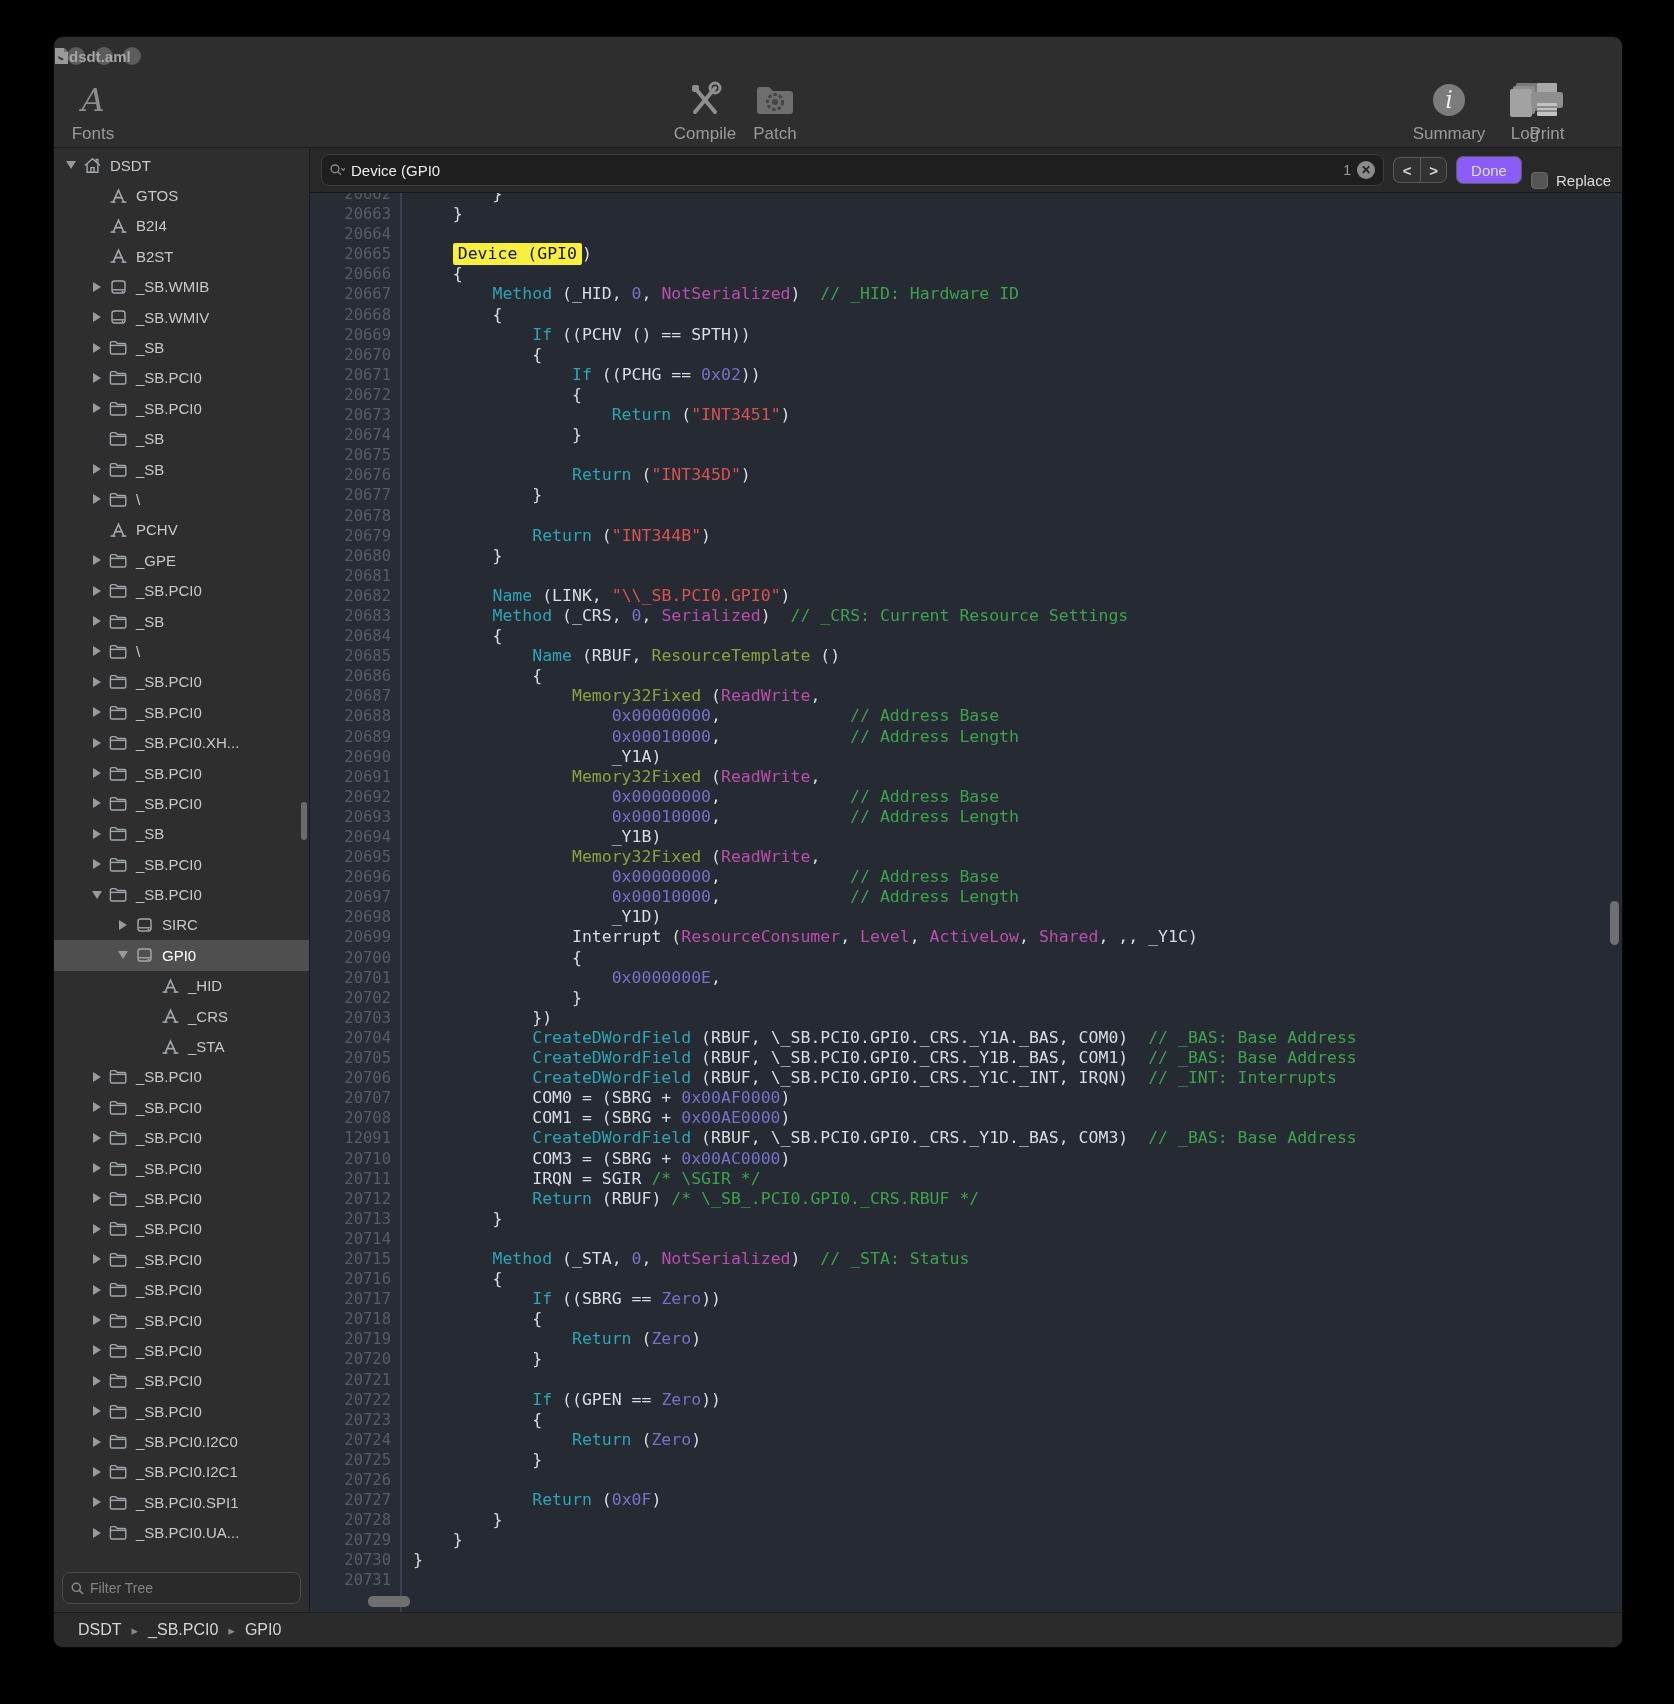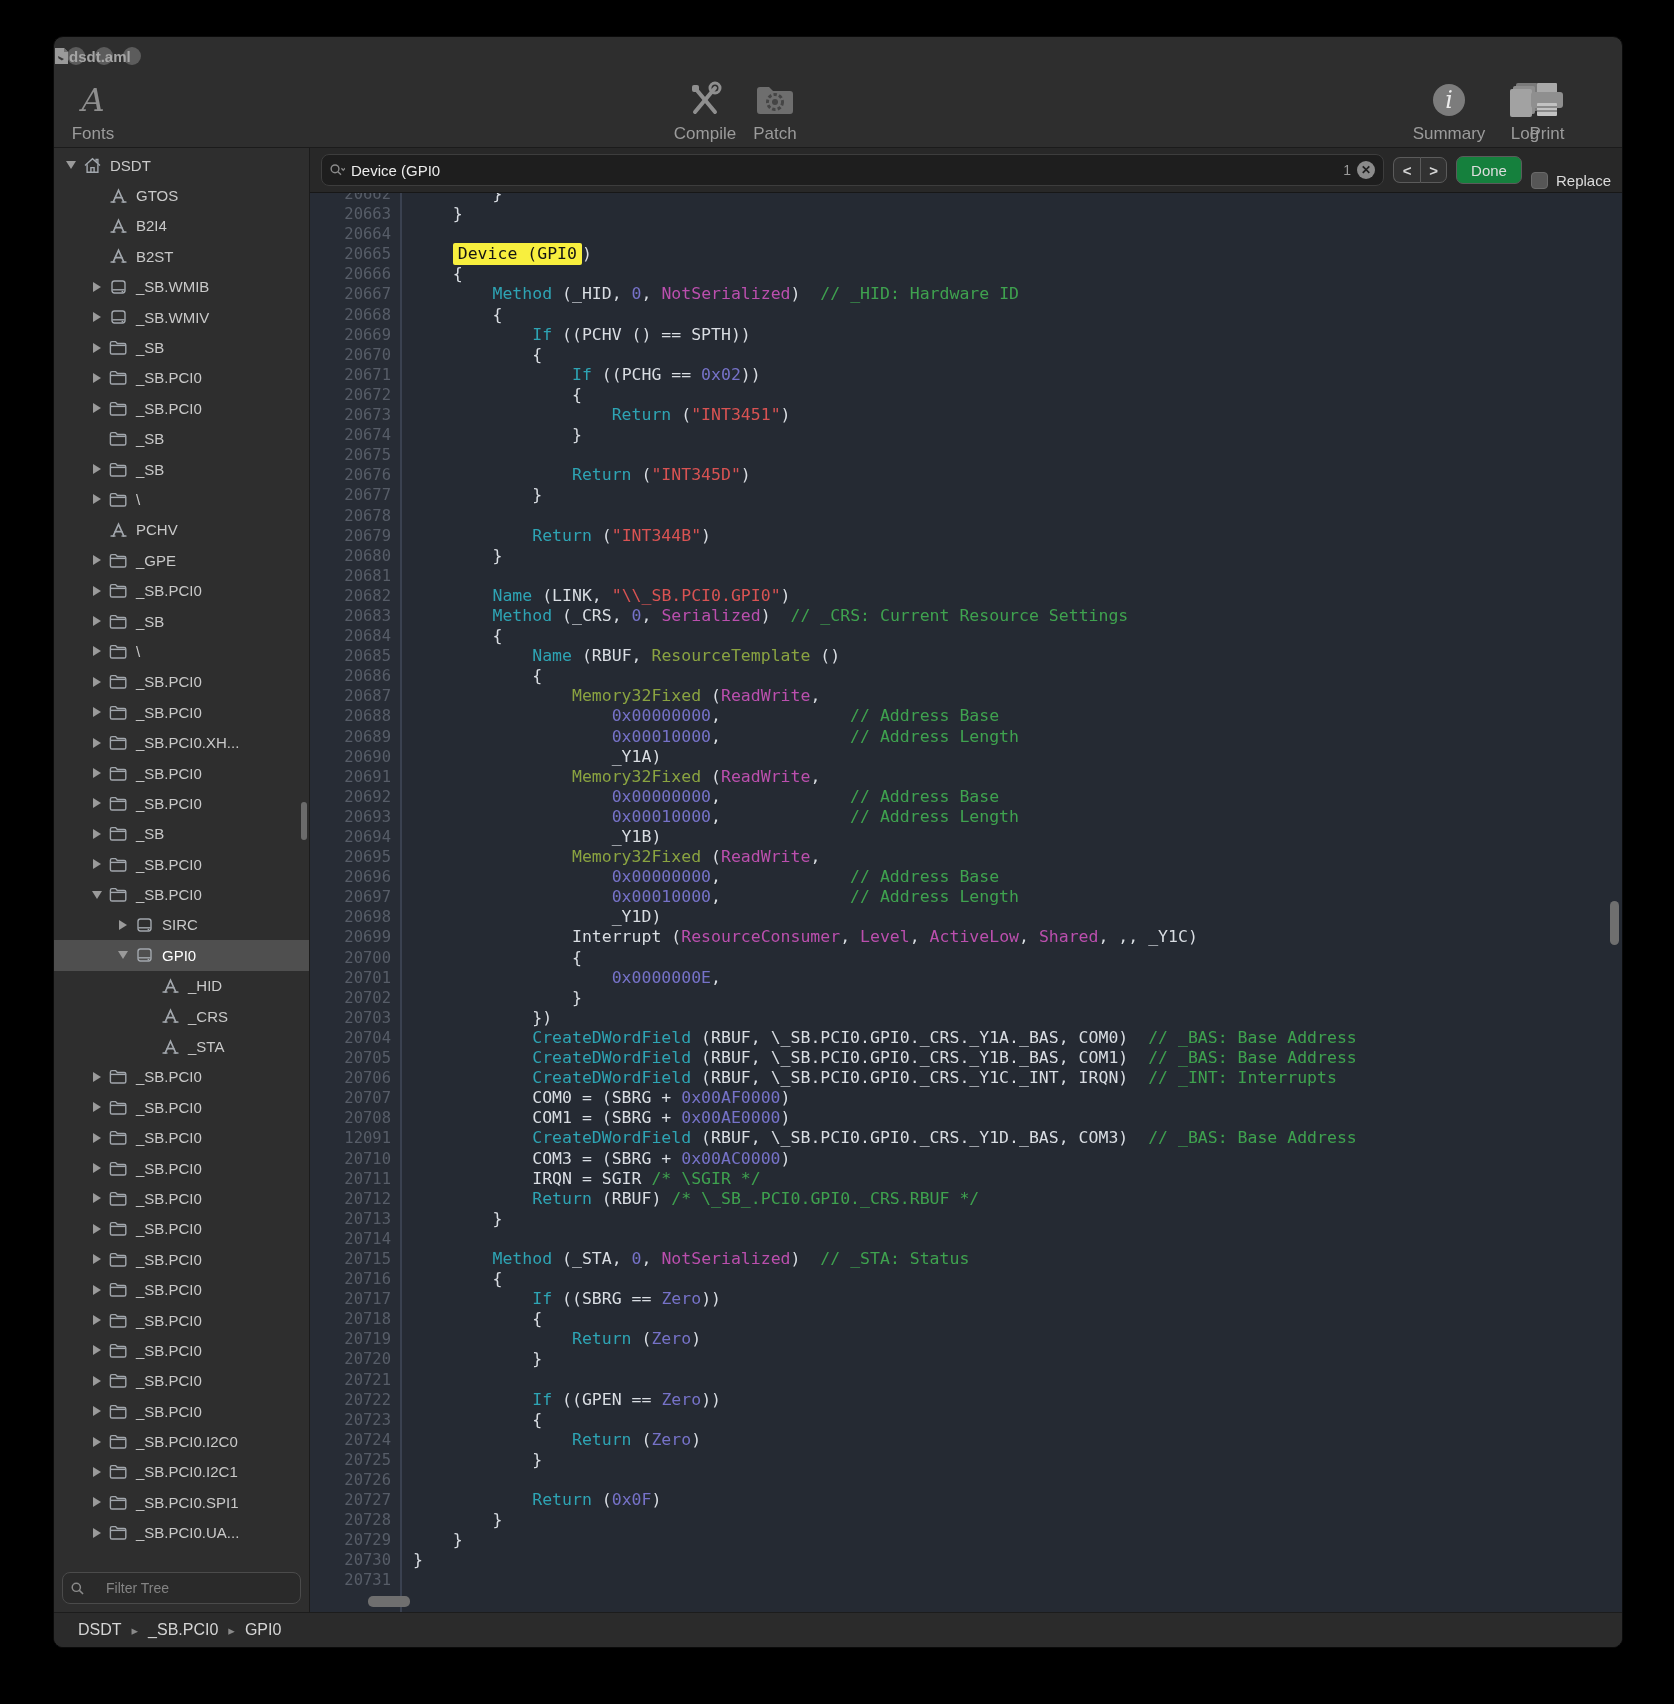--- a/index.html
+++ b/index.html
@@ -27,38 +27,38 @@
            border-right:1px solid #1b1b1b;position:relative;}
   .tree{flex:1;overflow:hidden;padding-top:2px;}
   .trow{height:30.4px;display:flex;align-items:center;color:#c9c9c9;font-size:15px;white-space:nowrap;}
   .trow.sel{background:#4f4f4f;color:#ffffff;}
   .tri{width:18px;flex:none;display:flex;align-items:center;justify-content:center;}
   .tri-c{width:0;height:0;border-left:8px solid #9a9a9a;border-top:5px solid transparent;border-bottom:5px solid transparent;}
   .tri-o{width:0;height:0;border-top:8px solid #9a9a9a;border-left:5px solid transparent;border-right:5px solid transparent;}
   .ticon{width:24px;flex:none;display:flex;align-items:center;justify-content:center;margin-right:6px;}
   .filterbox{flex:none;height:48px;display:flex;align-items:center;padding:0 8px;}
   .filterfield{flex:1;height:30px;border:1.5px solid #4b4b4b;border-radius:8px;display:flex;align-items:center;
-               padding:0 8px;gap:22px;color:#848484;font-size:14px;background:#2a2a2a;}
+               padding:0 8px;gap:6px;color:#848484;font-size:14px;background:#2a2a2a;}
   .sb-thumb{position:absolute;right:2px;top:654px;width:6px;height:38px;border-radius:3px;background:#6b6b6b;}
   
   .editor{flex:1;display:flex;flex-direction:column;min-width:0;background:#252a33;}
   .findbar{height:44px;flex:none;background:#282828;border-bottom:1px solid #171717;
            display:flex;align-items:center;padding:0 11px;gap:9px;}
   .search-field{flex:1;height:30px;background:#1e1e1e;border:1px solid #3d3d3d;border-radius:8px;
                 display:flex;align-items:center;padding:0 8px;gap:6px;min-width:0;}
   .search-text{flex:1;color:#ececec;font-size:15px;white-space:nowrap;overflow:hidden;}
   .match-count{color:#9a9a9a;font-size:14px;}
   .clear-btn{width:18px;height:18px;border-radius:50%;background:#8b8b8b;color:#1e1e1e;display:flex;
              align-items:center;justify-content:center;font-size:12px;font-weight:bold;flex:none;}
   .seg-nav{display:flex;flex:none;}
   .seg-btn{width:27px;height:26px;border:1px solid #5b5b5b;background:#323232;color:#d6d6d6;
            display:flex;align-items:center;justify-content:center;font-size:15px;font-weight:bold;box-sizing:border-box;}
   .seg-btn.first{border-radius:7px 0 0 7px;border-right:none;}
   .seg-btn.last{border-radius:0 7px 7px 0;}
-  .done-btn{height:26px;padding:0 14px;border:1px solid #5b5b5b;background:#15803d;border-radius:7px;
+  .done-btn{height:26px;padding:0 14px;border:1px solid #5b5b5b;background:#8b5cf6;border-radius:7px;
             color:#dddddd;font-size:15px;display:flex;align-items:center;flex:none;}
   .rep-wrap{display:flex;align-items:center;gap:8px;flex:none;margin-top:20px;}
   .checkbox{width:17px;height:17px;background:#565656;border:1px solid #6a6a6a;border-radius:4px;box-sizing:border-box;}
   .rep-label{color:#dcdcdc;font-size:15px;}
   
   .codewrap{flex:1;display:flex;overflow:hidden;position:relative;
             font-family:"DejaVu Sans Mono",monospace;font-size:16.5px;line-height:20.1px;justify-content:flex-end;}
   .gutter{width:92px;flex:none;background:#272c35;border-right:2px solid #3a4150;color:#575d68;
           text-align:right;padding-right:9px;box-sizing:border-box;margin-top:-9px;font-size:15.5px;}
   .gutter div{height:20.1px;}

